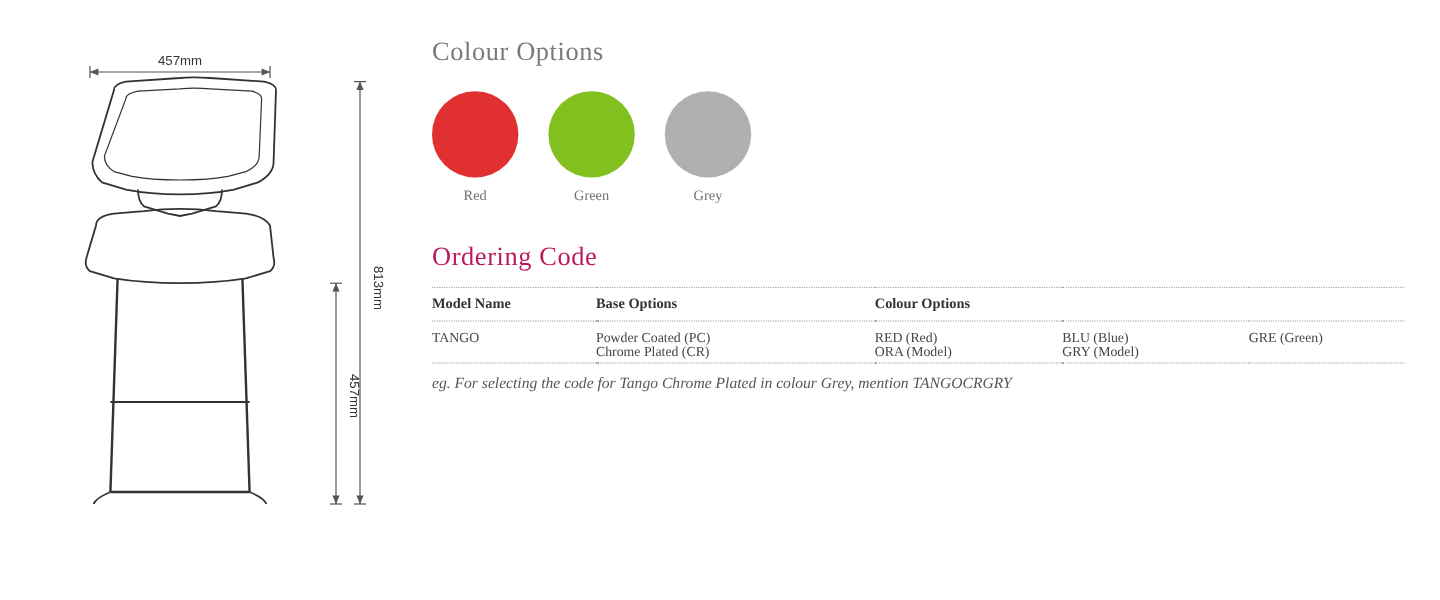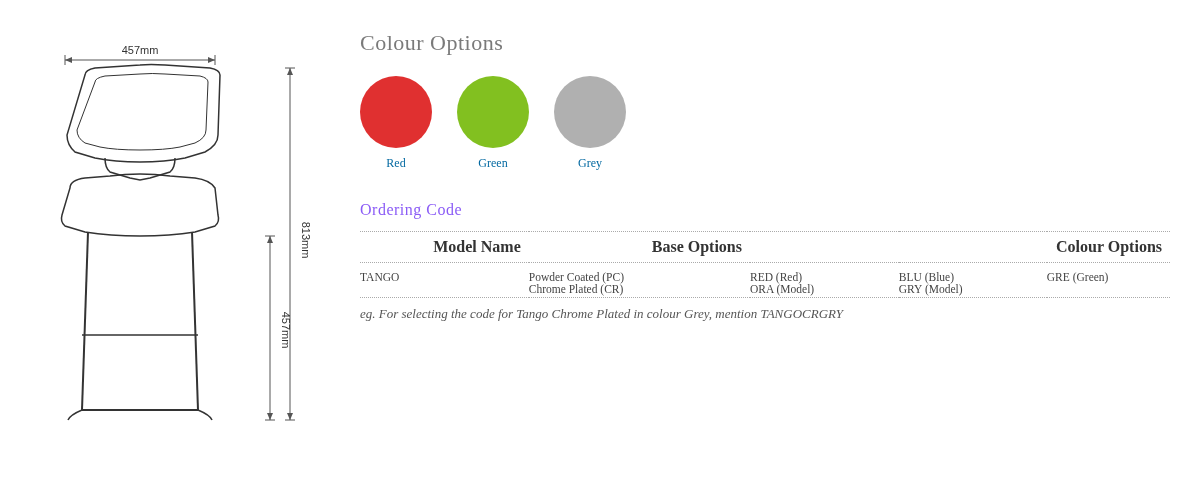--- a/index.html
+++ b/index.html
@@ -10,21 +10,21 @@
       font-family: 'Arial', sans-serif;
       overflow: hidden;
       display: flex;
     }
 
     .left-panel {
       width: 340px;
       height: 500px;
       display: flex;
       align-items: center;
-      justify-content: center;
+      justify-content: flex-end;
       padding: 20px;
       position: relative;
     }
 
     .chair-diagram {
       position: relative;
       width: 280px;
       height: 420px;
     }
 
@@ -59,42 +59,42 @@
     }
 
     .swatch-circle {
       width: 72px;
       height: 72px;
       border-radius: 50%;
     }
 
     .swatch-label {
       font-size: 12px;
-      color: #0369a1;
+      color: #737373;
       text-align: center;
     }
 
     .ordering-code-title {
-      font-size: 16px;
-      color: #8b5cf6;
+      font-size: 22px;
+      color: #be185d;
       font-weight: 300;
       margin-bottom: 12px;
       letter-spacing: 0.5px;
     }
 
     .ordering-table {
       width: 100%;
       border-collapse: collapse;
     }
 
     .ordering-table thead tr th {
-      font-size: 16px;
+      font-size: 12px;
       font-weight: 600;
       color: #333;
-      text-align: right;
+      text-align: left;
       padding: 6px 8px 6px 0;
       border-top: 1.5px dotted #aaa;
       border-bottom: 1.5px dotted #aaa;
     }
 
     .ordering-table tbody tr td {
       font-size: 11.5px;
       color: #444;
       padding: 4px 8px 2px 0;
       vertical-align: top;

